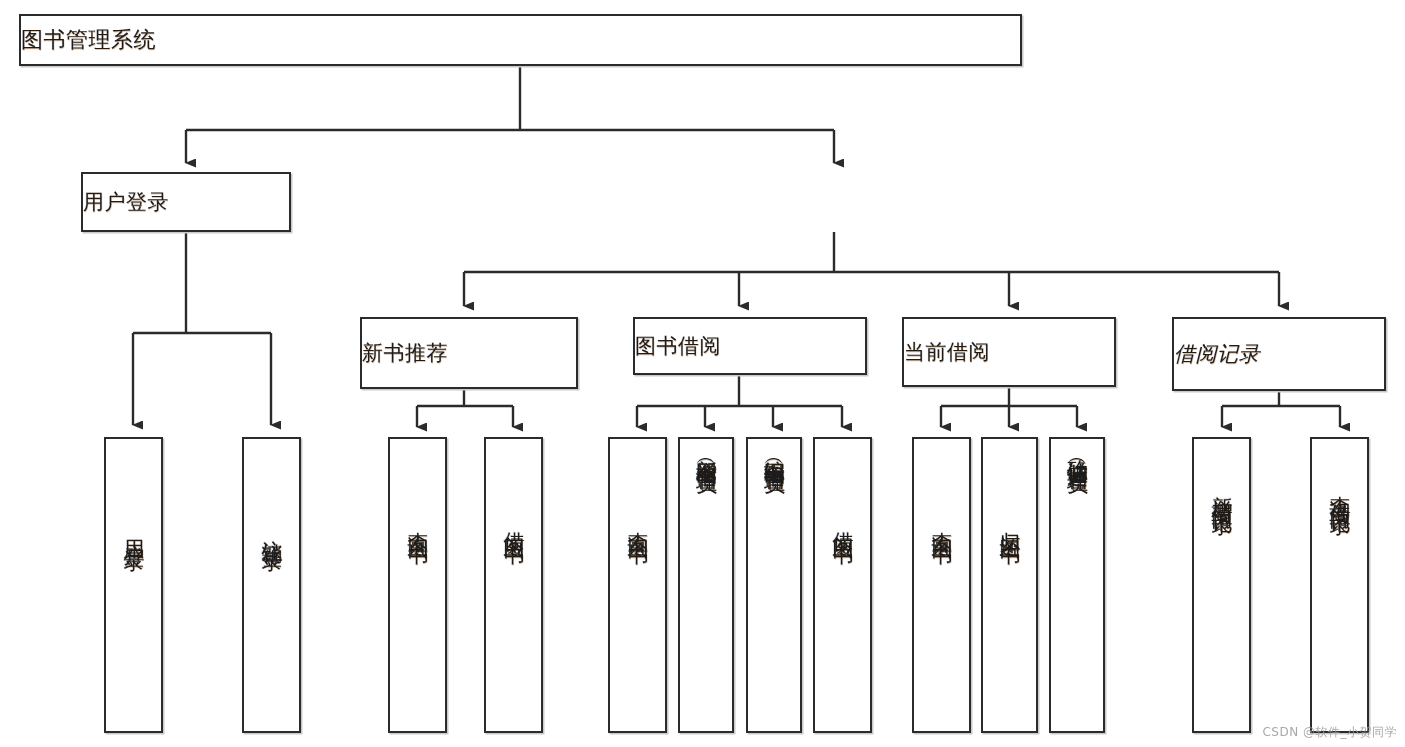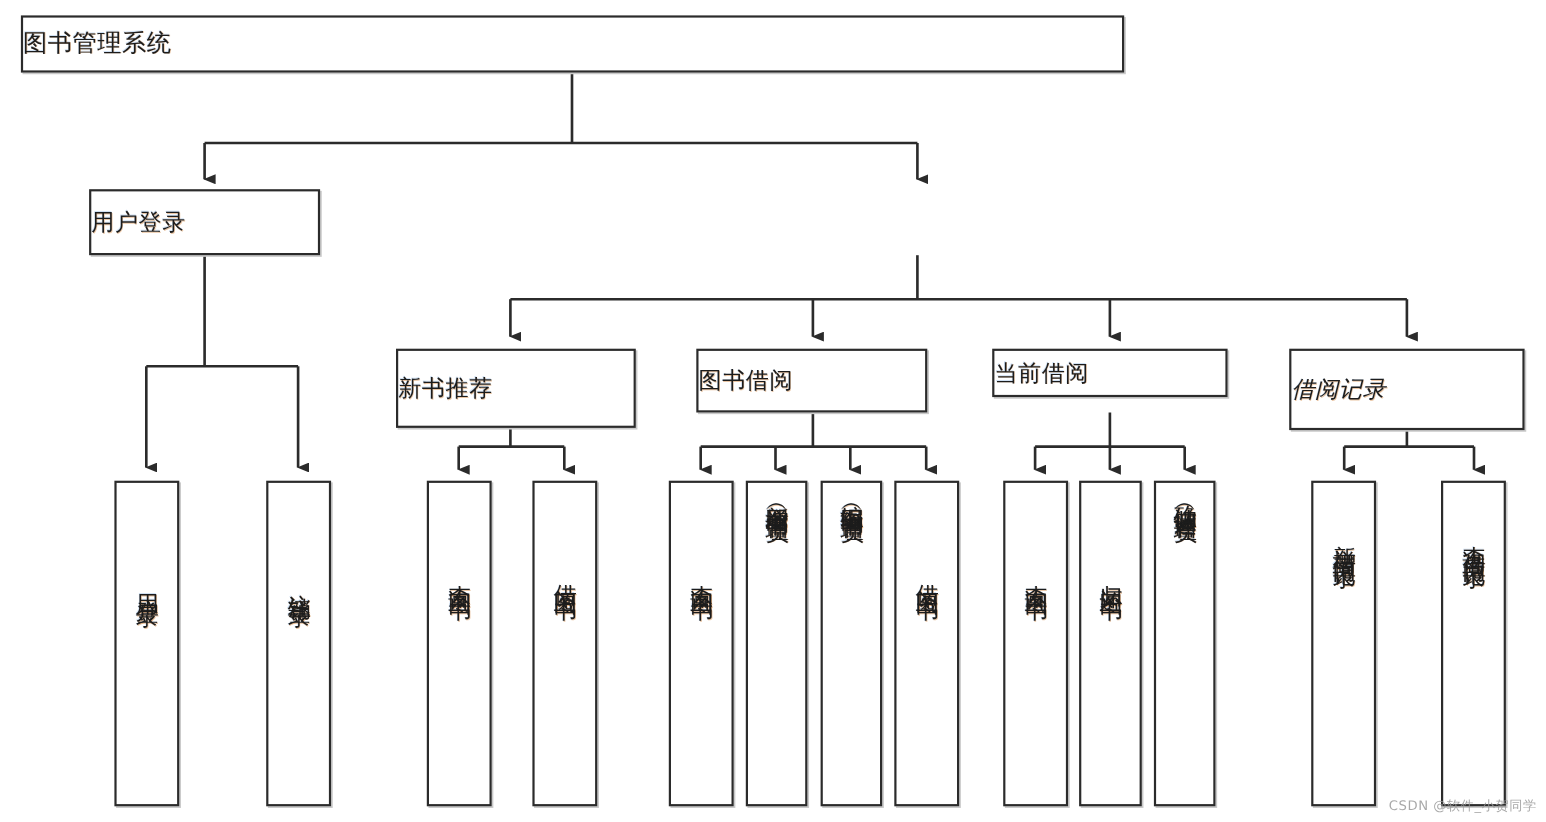--- a/index.html
+++ b/index.html
@@ -143,24 +143,24 @@
     <span class="label">图书管理系统</span>
   </div>
 
   <div class="node" style="left:81px; top:172px; width:210px; height:60px;">
     <span class="label">用户登录</span>
   </div>
 
   <div class="node" style="left:360px; top:317px; width:218px; height:72px;">
     <span class="label">新书推荐</span>
   </div>
-  <div class="node" style="left:633px; top:317px; width:210px; height:58px;">
+  <div class="node" style="left:633px; top:317px; width:234px; height:58px;">
     <span class="label">图书借阅</span>
   </div>
-  <div class="node" style="left:902px; top:317px; width:214px; height:44px;">
+  <div class="node" style="left:902px; top:317px; width:214px; height:70px;">
     <span class="label">当前借阅</span>
   </div>
   <div class="node" style="left:1172px; top:317px; width:214px; height:74px;font-style:italic;">
     <span class="label">借阅记录</span>
   </div>
 
   <div class="node leaf" style="left:104px; top:437px; width:59px; height:296px; padding-top:84px;">
     <span class="label">用户登录</span>
   </div>
   <div class="node leaf" style="left:242px; top:437px; width:59px; height:296px; padding-top:84px;">

